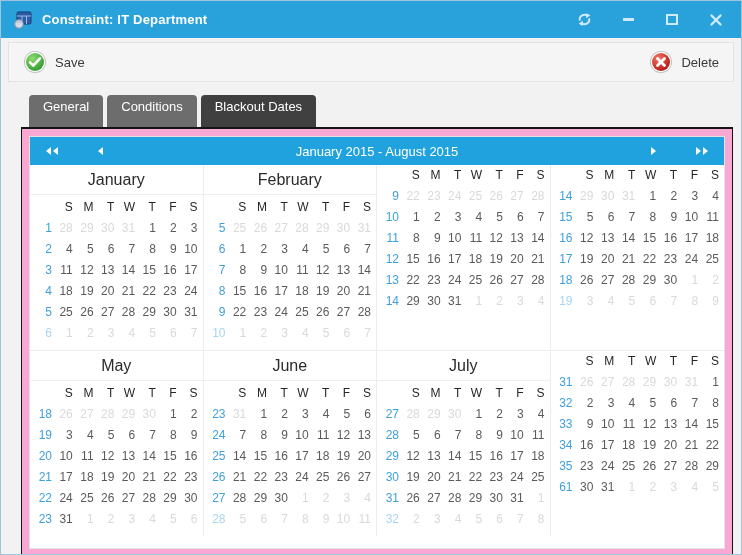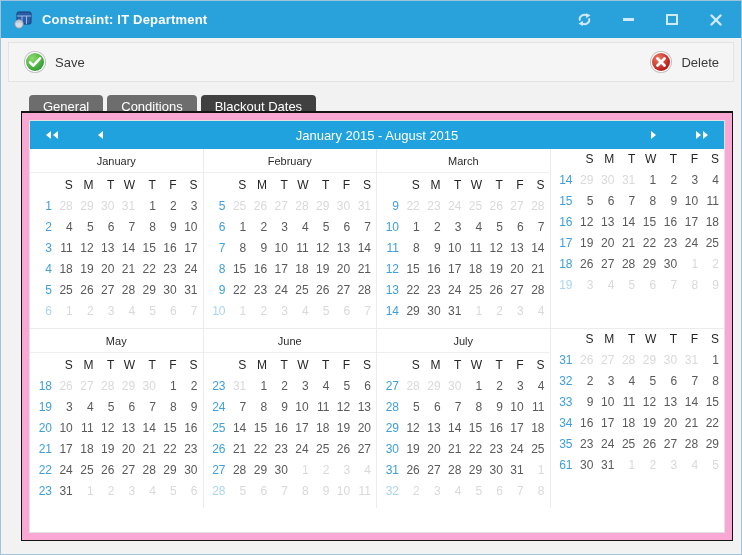--- a/index.html
+++ b/index.html
@@ -9,35 +9,35 @@
   .app-icon{width:20px;height:20px;margin-right:9px;flex:none;}
   .title{color:#fff;font-weight:bold;font-size:13px;flex:1;letter-spacing:.2px;}
   .controls{display:flex;align-items:center;gap:26px;margin-right:4px;}
   .ctrl{display:flex;align-items:center;justify-content:center;width:18px;height:18px;cursor:pointer;}
   .min-bar{width:11px;height:3px;background:#cfeafb;}
   .max-box{width:12px;height:11px;border:2px solid #cfeafb;}
   .toolbar{margin:4px 7px 0;height:40px;background:#f5f5f5;border:1px solid #e3e3e3;display:flex;align-items:center;padding:0 14px;gap:34px;flex:none;justify-content:space-between;}
   .tbtn{display:flex;align-items:center;gap:8px;cursor:pointer;}
   .tbtn .lbl{font-size:13px;color:#3a3a3a;}
   .tabs{display:flex;margin:13px 0 0 28px;gap:4px;flex:none;position:relative;z-index:2;}
-  .tab{height:16px;line-height:24px;padding:0 14px;background:#6d6d6d;color:#fff;font-size:13px;border-radius:4px 4px 0 0;cursor:pointer;}
+  .tab{height:32px;line-height:24px;padding:0 14px;background:#6d6d6d;color:#fff;font-size:13px;border-radius:4px 4px 0 0;cursor:pointer;}
   .tab.active{background:#404040;}
   .panel{margin:0 8px 0 20px;border:1px solid #141414;border-top-width:2px;background:#f9a8d4;padding:7px;height:430px;flex:none;}
   .calendar{border:1px solid #e2e2e2;background:#fff;height:100%;overflow:hidden;}
   .cal-header{height:28px;background:#1fa2dd;display:flex;align-items:center;padding:0 14px;}
   .cal-title{flex:1;text-align:center;color:#fff;font-size:13px;}
   .navgrp{display:flex;align-items:center;gap:36px;}
   .navbtn{display:flex;gap:2px;cursor:pointer;padding:5px 2px;align-items:center;}
   .arrL{width:0;height:0;border-top:4px solid transparent;border-bottom:4px solid transparent;border-right:5px solid #fff;}
   .arrR{width:0;height:0;border-top:4px solid transparent;border-bottom:4px solid transparent;border-left:5px solid #fff;}
   .months{display:grid;grid-template-columns:repeat(4,1fr);}
   .month{padding-bottom:6px;border-right:1px solid #ececec;}
   .month:nth-child(4n){border-right:none;}
   .month:nth-child(-n+4){border-bottom:1px solid #ececec;}
-  .month-title{text-align:center;font-size:11px;color:#2b2b2b;padding:6px 0 5px;border-bottom:1px solid #efefef;margin-bottom:2px;}
+  .month-title{text-align:center;font-size:16px;color:#2b2b2b;padding:6px 0 5px;border-bottom:1px solid #efefef;margin-bottom:2px;}
   .month-grid{display:grid;grid-template-columns:27px repeat(7,1fr);}
   .cell{height:21px;line-height:21px;font-size:12px;text-align:right;padding-right:5px;color:#5a5a5a;}
   .cell.head{color:#262626;}
   .cell.wk{color:#3f9fdb;}
   .cell.wk.wkmuted{color:#a9d5ef;}
   .cell.day{cursor:pointer;}
   .cell.day.muted{color:#d9d9d9;}
 </style>
 </head>
 <body>
@@ -258,21 +258,20 @@
               <div class="cell day muted">1</div>
               <div class="cell day muted">2</div>
               <div class="cell day muted">3</div>
               <div class="cell day muted">4</div>
               <div class="cell day muted">5</div>
               <div class="cell day muted">6</div>
               <div class="cell day muted">7</div>
             </div>
           </div>
           <div class="month">
-            <div class="month-title">March</div>
             <div class="month-grid">
               <div class="cell wk"></div>
               <div class="cell head">S</div>
               <div class="cell head">M</div>
               <div class="cell head">T</div>
               <div class="cell head">W</div>
               <div class="cell head">T</div>
               <div class="cell head">F</div>
               <div class="cell head">S</div>
               <div class="cell wk">9</div>

